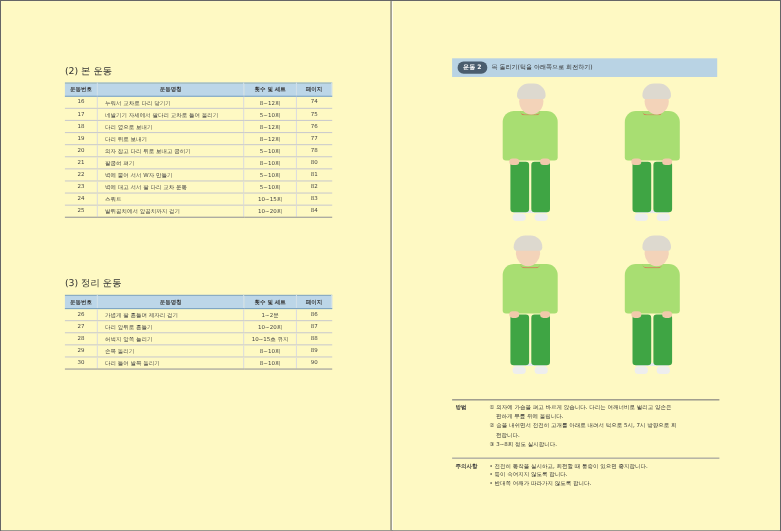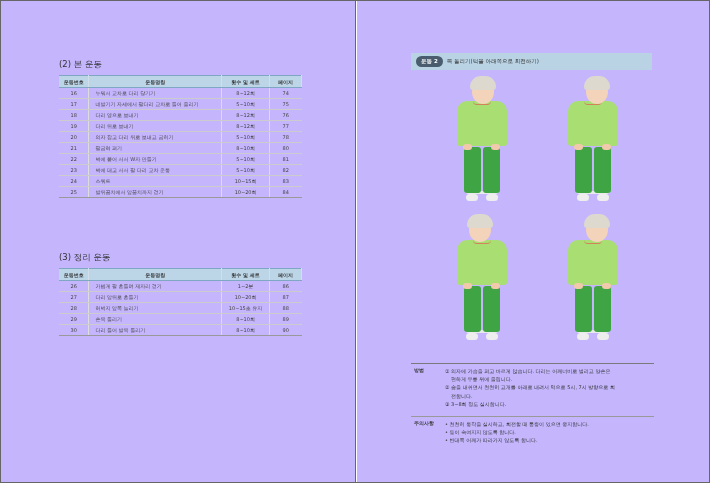--- a/index.html
+++ b/index.html
@@ -1,19 +1,19 @@
 <!DOCTYPE html>
 <html><head>
 <meta charset="utf-8">
 <style>
   * { box-sizing: border-box; margin: 0; padding: 0; }
   html, body { width: 710px; height: 483px; background: #fff; overflow: hidden; }
   body { font-family: "DejaVu Sans", sans-serif; color: #333; position: relative; }
   .spread { position: absolute; left: 0; top: 0; width: 710px; height: 483px; border: 1px solid #666; background: #fff; }
-  .page { position: absolute; top: 0; height: 481px; background: #c4b5fd; }
+  .page { position: absolute; top: 0; height: 481px; background: #fef9c3; }
   .page-left { left: 0; width: 355px; border-right: 1px solid #666; }
   .page-right { left: 356px; width: 352px; }
 
   .section-title { position: absolute; left: 58px; font-size: 8.5px; color: #333; }
   table.ex { position: absolute; left: 58px; width: 243px; border-collapse: collapse; font-size: 5px; color: #444; }
   table.ex th { background: #bcd6e8; color: #333; font-weight: bold; height: 12px; border: 1px solid #d0dfe9; border-top: 1px solid #7fa6c3; border-bottom: 1px solid #7fa6c3; }
   table.ex td { height: 11px; border-bottom: 1px solid #ccc; border-left: 1px solid #ddd; text-align: center; }
   table.ex td.name { text-align: left; padding-left: 6px; }
   table.ex tr:last-child td { border-bottom: 1px solid #999; }
   table.ex td:first-child, table.ex th:first-child { border-left: none; }

